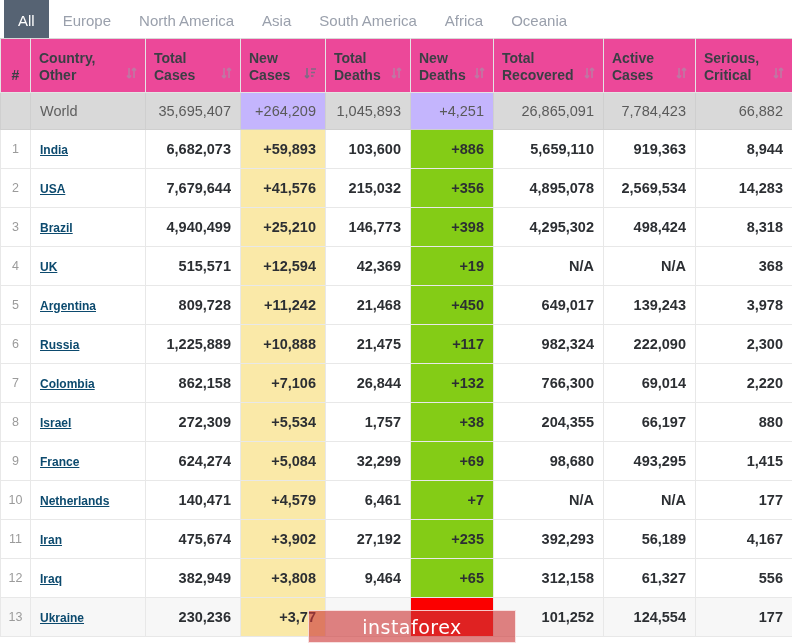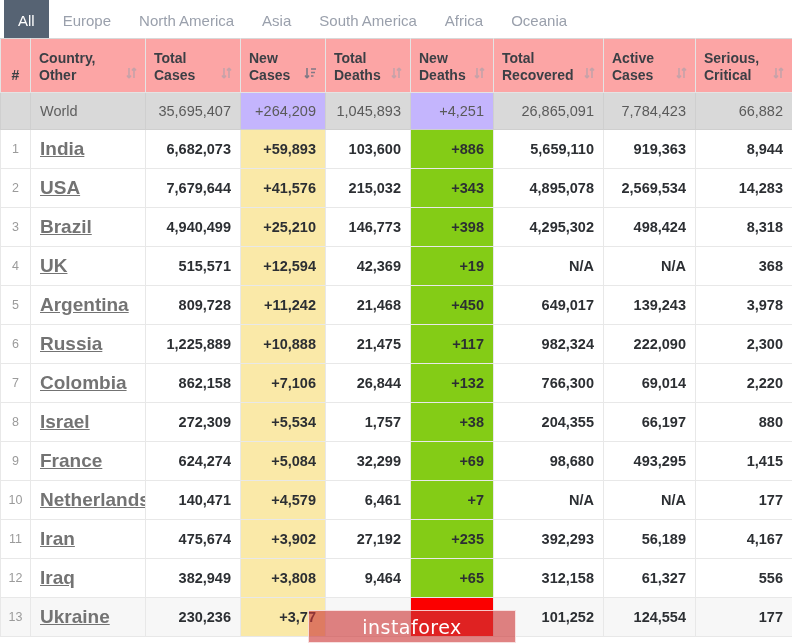--- a/index.html
+++ b/index.html
@@ -40,21 +40,21 @@
   }
 
   
   table.covid {
     width: 792px;
     border-collapse: collapse;
     table-layout: fixed;
     font-size: 14.5px;
   }
   table.covid th {
-    background: #fca5a5;
+    background: #ec4899;
     border: 1px solid #e4e4e4;
     border-top: 1px solid #d8d8d8;
     color: #3b3f45;
     font-size: 14px;
     font-weight: bold;
     text-align: left;
     vertical-align: bottom;
     padding: 6px 8px 8px 8px;
     height: 54px;
     position: relative;
@@ -94,22 +94,22 @@
     color: #9b9b9b;
     font-weight: normal;
     font-size: 12.5px;
     padding: 0 2px;
   }
   table.covid td.country {
     text-align: left;
     font-weight: bold;
   }
   table.covid td.country a {
-    color: #737373;
-    font-size: 19px;
+    color: #0c4a6e;
+    font-size: 12px;
     font-weight: bold;
   }
 
   
   tr.world td {
     background: #d9d9d9;
     color: #5a5a5a;
     font-weight: normal;
     font-size: 14.5px;
     border-color: #cfcfcf;
@@ -300,21 +300,21 @@
           <td>5,659,110</td>
           <td>919,363</td>
           <td>8,944</td>
         </tr>
         <tr>
           <td class="idx">2</td>
           <td class="country"><a href="#">USA</a></td>
           <td>7,679,644</td>
           <td class="hl-new-cases">+41,576</td>
           <td>215,032</td>
-          <td class="hl-new-deaths">+343</td>
+          <td class="hl-new-deaths">+356</td>
           <td>4,895,078</td>
           <td>2,569,534</td>
           <td>14,283</td>
         </tr>
         <tr>
           <td class="idx">3</td>
           <td class="country"><a href="#">Brazil</a></td>
           <td>4,940,499</td>
           <td class="hl-new-cases">+25,210</td>
           <td>146,773</td>

